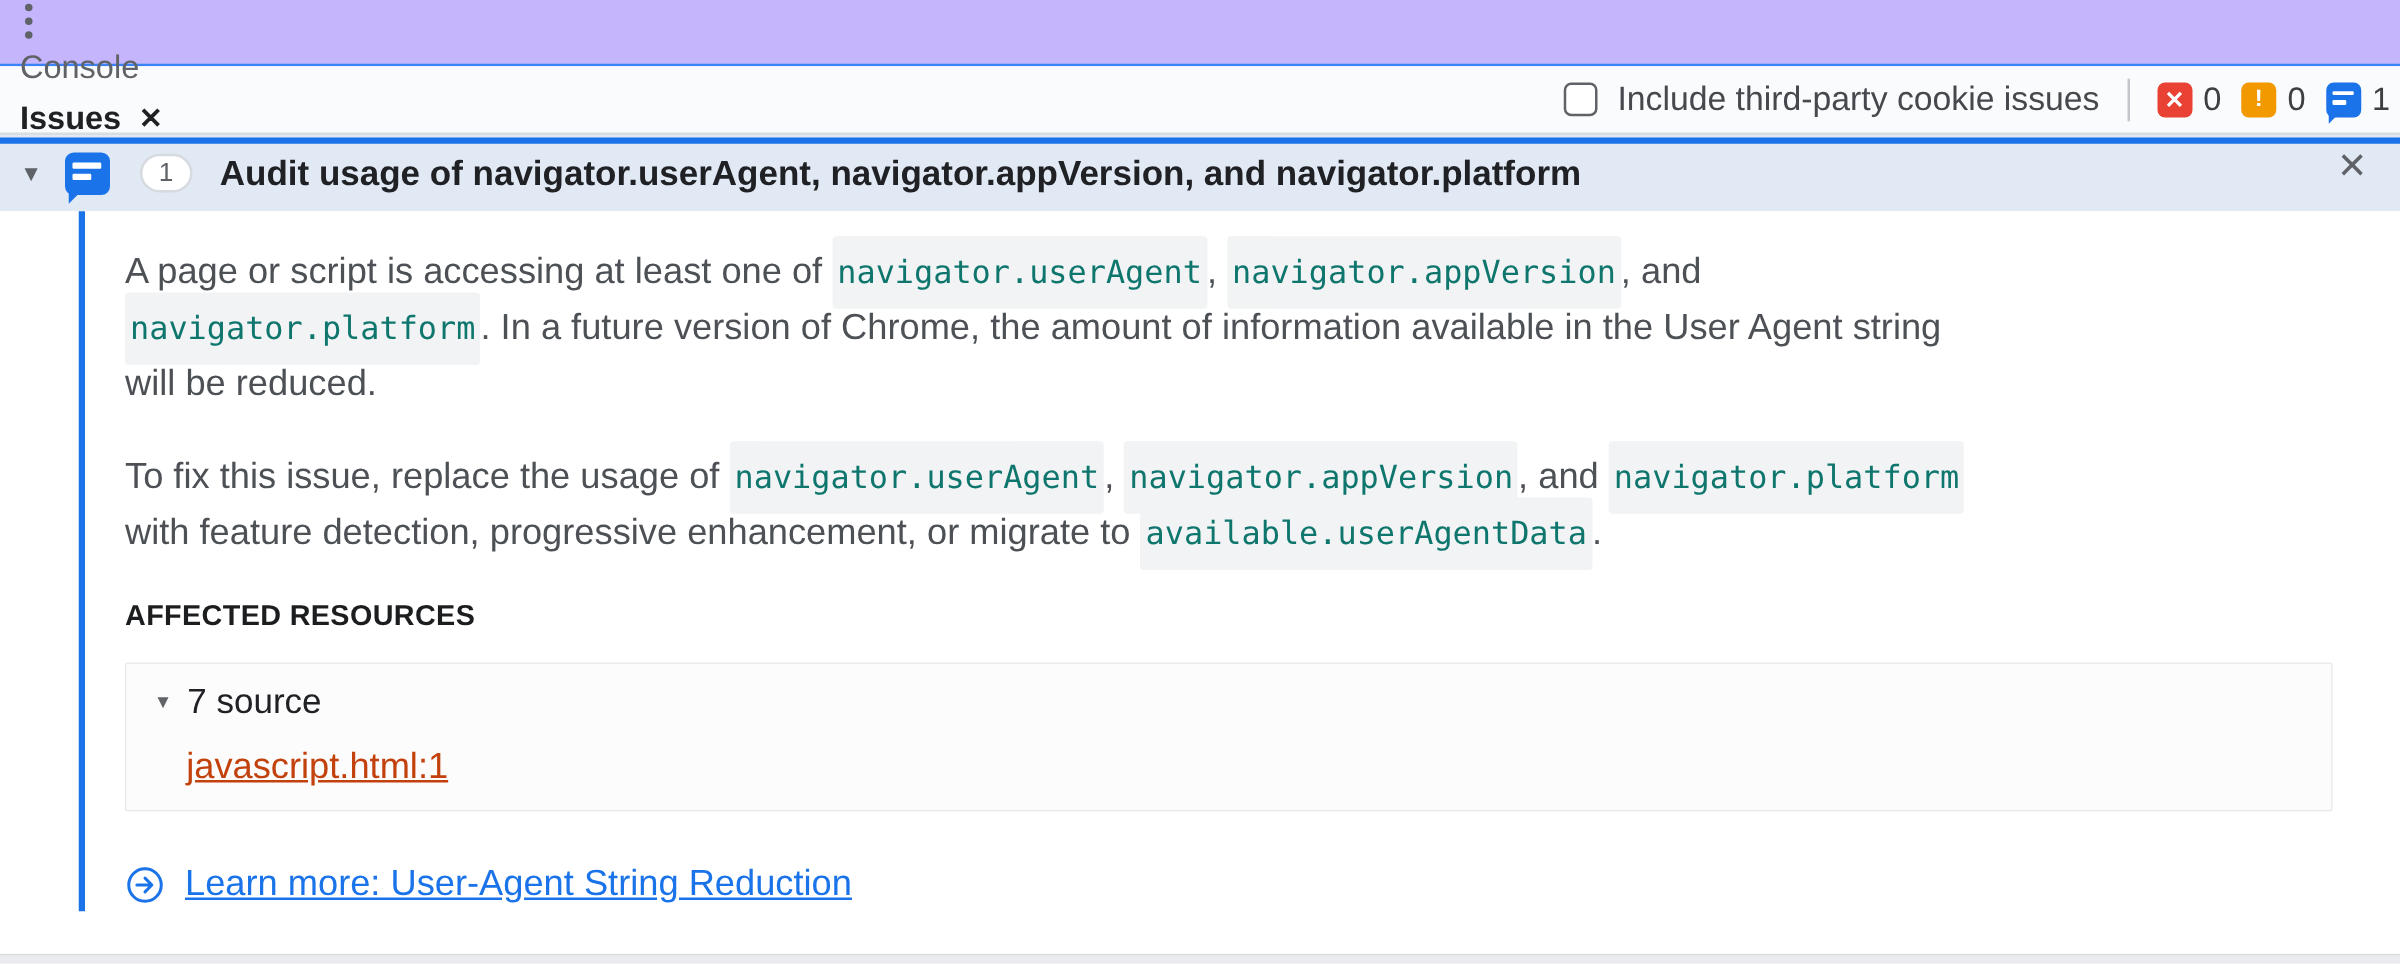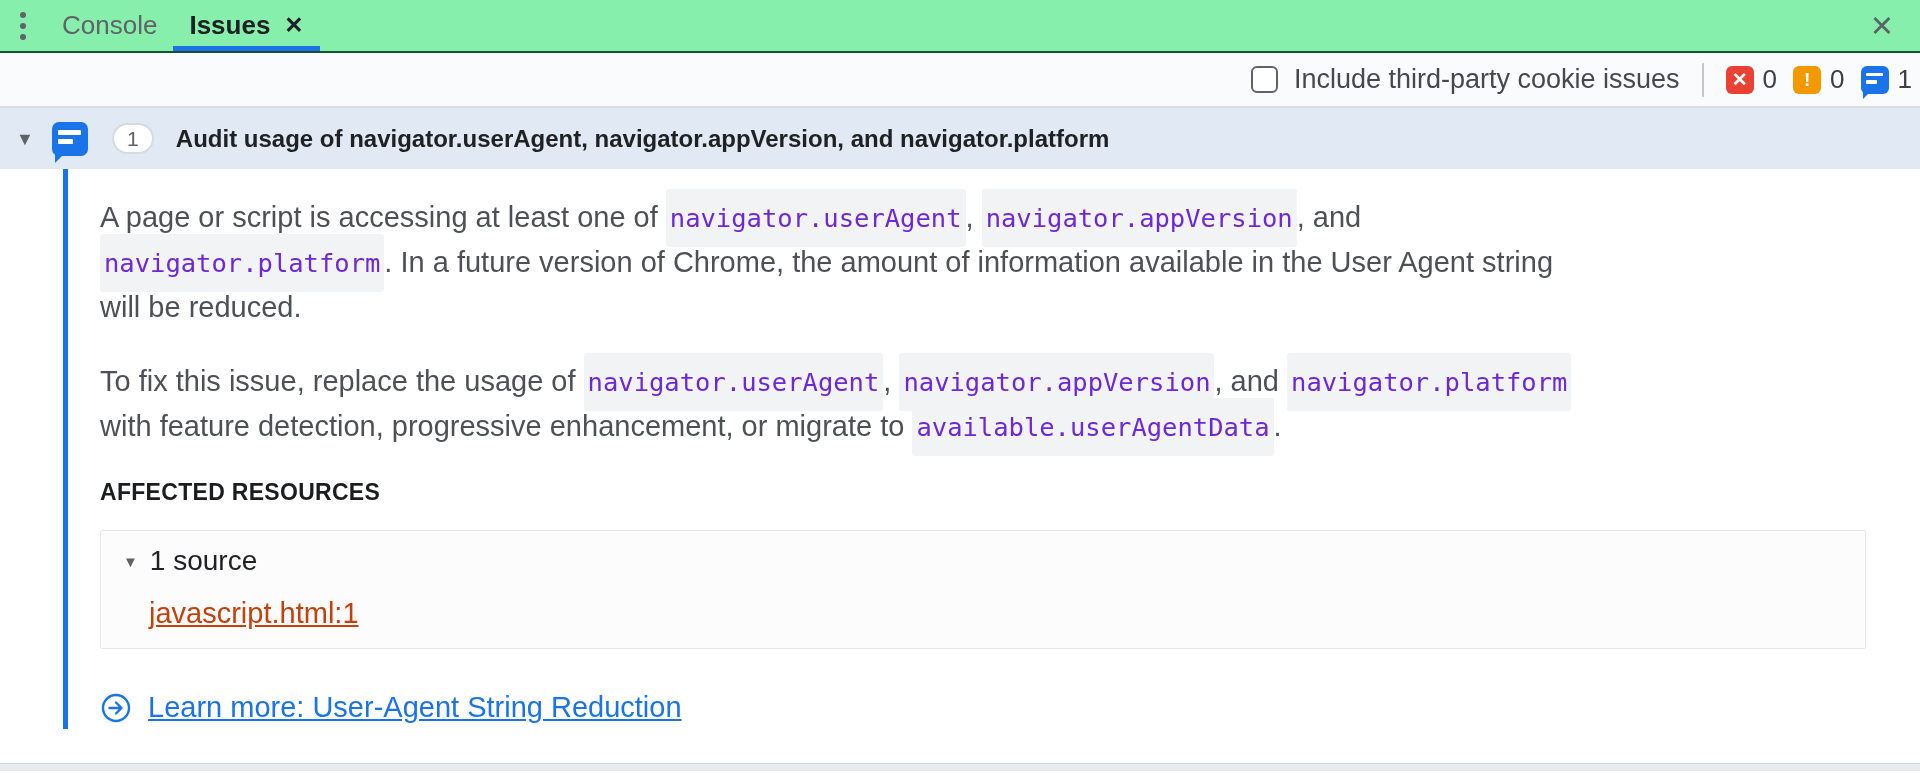--- a/index.html
+++ b/index.html
@@ -6,23 +6,23 @@
   html,body { margin:0; padding:0; }
   body {
     width:1920px; height:773px;
     font-family:"Liberation Sans", sans-serif;
     background:#ffffff; overflow:hidden;
     -webkit-font-smoothing:antialiased;
   }
 
   
   .tabbar {
-    height:53px; background:#86efac;
-    border-bottom:2px solid #14532d;
-    display:flex; align-items:stretch;
+    height:53px; background:#c4b5fd;
+    border-bottom:2px solid #3b82f6;
+    display:flex; align-items:stretch;flex-direction:column;
   }
   .kebab {
     width:46px; display:flex; flex-direction:column;
     align-items:center; justify-content:center; cursor:pointer;
   }
   .kebab i { width:6px; height:6px; border-radius:50%; background:#5f6368; margin:2.5px 0; }
   .tab {
     display:flex; align-items:center; padding:5px 16px 0 16px;
     border-bottom:5px solid transparent;
     font-size:26px; color:#5f6368; cursor:pointer; white-space:nowrap;
@@ -82,33 +82,33 @@
     display:flex; align-items:center; padding:0 20px 0 16px; cursor:pointer;
   }
   .tri { color:#5f6368; font-size:18px; line-height:1; }
   .issue-header .msg-icon { margin-left:18px; }
   .count-pill {
     margin-left:24px; min-width:42px; height:31px; padding:0 10px;
     background:#fff; border:2px solid #d7dade; border-radius:17px;
     display:flex; align-items:center; justify-content:center;
     font-size:21px; color:#5f6368;
   }
-  .issue-title { margin-left:22px; font-size:24px; font-weight:700; color:#202124; white-space:nowrap; }
+  .issue-title { margin-left:22px; font-size:28px; font-weight:700; color:#202124; white-space:nowrap; }
 
   
   .issue-body { position:relative; height:594px; background:#fff; }
   .vline { position:absolute; left:63px; top:0; width:5px; height:560px; background:#1a73e8; }
   .content { padding:26px 40px 0 100px; }
   p.desc {
     font-size:29px; line-height:44px; color:#4d5156;
     margin:0 0 30px 0; max-width:1480px;
   }
   code {
     font-family:"DejaVu Sans Mono","Liberation Mono",monospace;
-    font-size:25.5px; background:#f1f3f4; color:#6d28d9;
+    font-size:25.5px; background:#f1f3f4; color:#0f766e;
     padding:14px 4px; border-radius:3px;
   }
   .ar-heading {
     margin:24px 0 24px 0; font-size:23px; font-weight:700;
     color:#1b1d1f; letter-spacing:0.3px;
   }
   .ar-box {
     border:1.5px solid #e7e8ea; background:#fcfcfd; border-radius:2px;
     margin-right:14px; padding:14px 0 18px 22px;
   }
@@ -184,21 +184,21 @@
     <div class="vline"></div>
     <div class="content">
       <p class="desc">A page or script is accessing at least one of <code>navigator.userAgent</code>, <code>navigator.appVersion</code>, and <code>navigator.platform</code>. In a future version of Chrome, the amount of information available in the User Agent string will be reduced.</p>
       <p class="desc">To fix this issue, replace the usage of <code>navigator.userAgent</code>, <code>navigator.appVersion</code>, and <code>navigator.platform</code> with feature detection, progressive enhancement, or migrate to <code>available.userAgentData</code>.</p>
 
       <div class="ar-heading">AFFECTED RESOURCES</div>
 
       <div class="ar-box">
         <div class="src-toggle">
           <span class="tri">▼</span>
-          <b>1 source</b>
+          <b>7 source</b>
         </div>
         <a class="src-link">javascript.html:1</a>
       </div>
 
       <div class="learn-more">
         <svg width="32" height="32" viewBox="0 0 32 32">
           <circle cx="16" cy="16" r="13" fill="none" stroke="#1a73e8" stroke-width="2.4"></circle>
           <path d="M9.5 16 H21 M16 10.5 L21.5 16 L16 21.5" fill="none" stroke="#1a73e8" stroke-width="2.4" stroke-linecap="round" stroke-linejoin="round"></path>
         </svg>
         <a>Learn more: User-Agent String Reduction</a>

